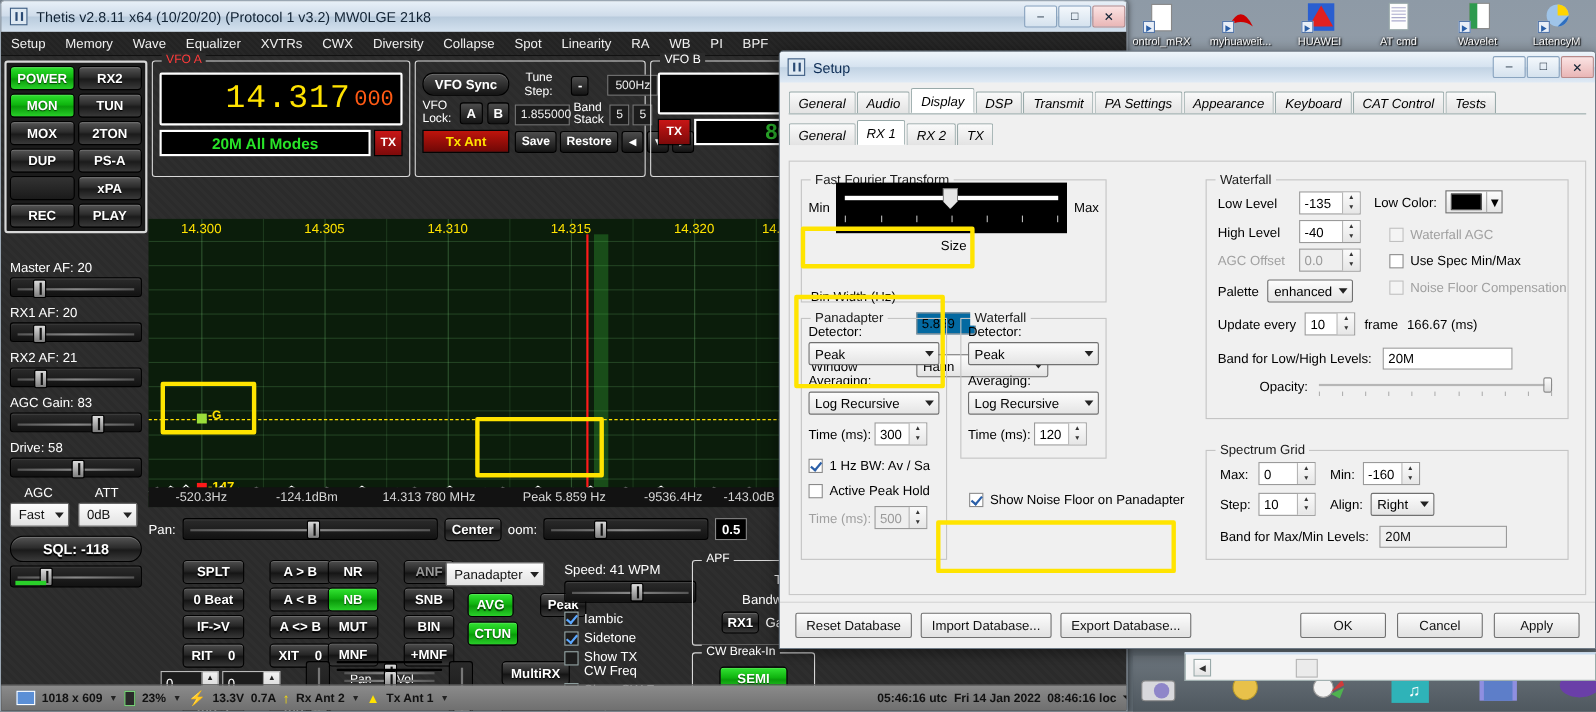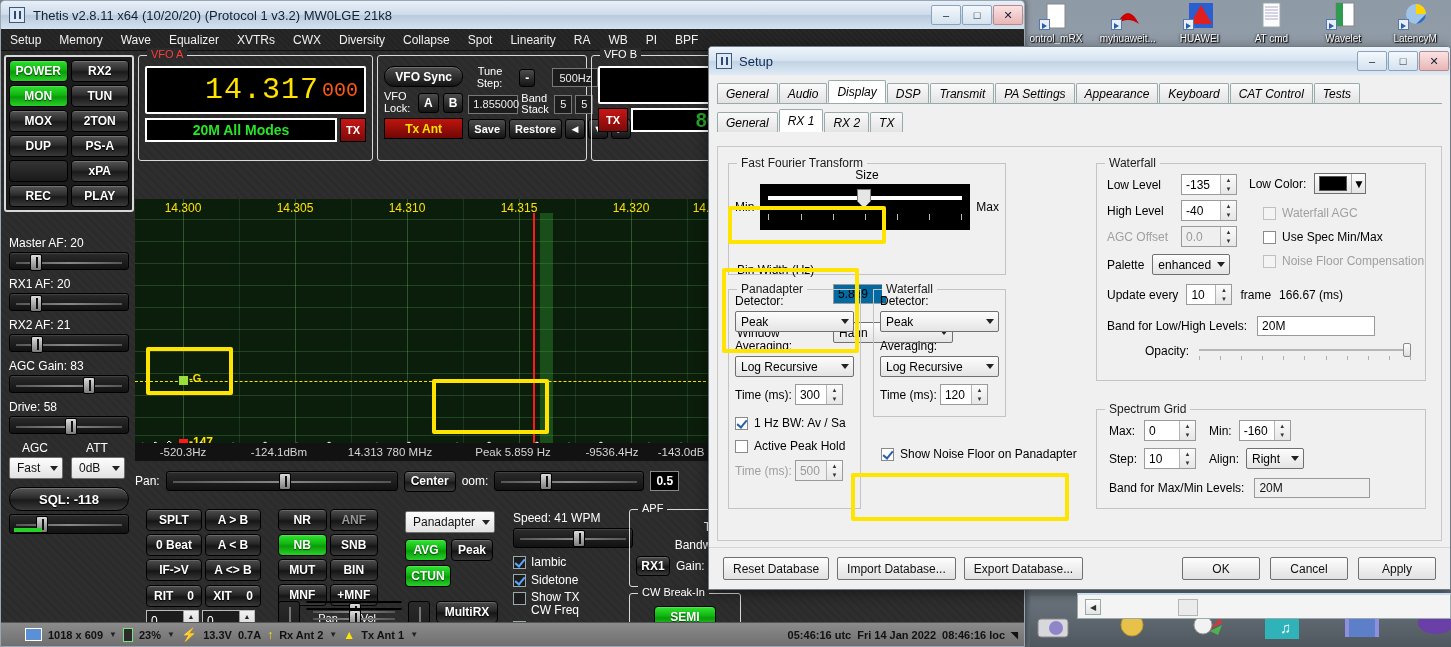--- a/index.html
+++ b/index.html
@@ -200,21 +200,21 @@
     background:#000;border:1px solid #888;color:#fff;font-weight:bold;font-size:12px;
     height:20px;padding:0 5px;display:flex;align-items:center;
   }
 
   
   .lower { position: absolute; left: 0; top: 450px; width: 1025px; height: 175px; }
   .smallbtn {
     height: 22px; min-width: 56px; border-radius: 4px; color: #fff; font-weight: bold; font-size: 12px;
     display: flex; align-items: center; justify-content: center;
     background: linear-gradient(180deg,#4e4e4e 0%, #262626 45%, #151515 55%, #383838 100%);
-    border: 1px solid #000; box-shadow: inset 0 1px 0 rgba(255,255,255,.16); text-shadow: 0 1px 1px #000;
+    border: 1px solid #000; box-shadow: inset 0 1px 0 rgba(255,255,255,.16); text-shadow: 0 1px 1px #000; margin-left: 20px;
   }
   .smallbtn.green {
     background: linear-gradient(180deg,#33e433 0%, #10b410 45%, #0a9b0a 55%, #2ad02a 100%);
     text-shadow: 0 1px 1px #034003;
   }
   .smallbtn.gray { color: #9a9a9a; }
   .spin-dark {
     display: flex; align-items: stretch; background: #1c1c1c; border: 1px solid #bbb; height: 22px;
   }
   .spin-dark .v { color: #fff; font-size: 12px; padding: 0 4px; display: flex; align-items: center; width: 66px; }
@@ -238,21 +238,21 @@
   .cwpanel { position: absolute; color: #fff; font-size: 12px; }
   .chk-dark { display: flex; align-items: flex-start; gap: 5px; margin-bottom: 4px; }
   .cbox { width: 13px; height: 13px; background: #1d1d1d; border: 1px solid #9aa; position: relative; flex:0 0 auto; margin-top:1px;}
   .cbox.on::after { content:""; position:absolute; left:3px; top:0px; width:4px;height:8px;
     border:solid #5aa7ff; border-width:0 2px 2px 0; transform: rotate(40deg); }
 
   
   .statusbar {
     position: absolute; left: 0; bottom: 0; width: 1041px; height: 24px;
     background: linear-gradient(180deg,#8b8b8b,#6f6f6f);
-    display: flex; align-items: center; gap: 6px; padding: 0 24px;
+    display: flex; align-items: center; gap: 6px; padding: 0 14px;
     color: #111; font-size: 11px; font-weight: bold; border-top: 1px solid #555;
   }
   .statusbar .sb-blue { width: 17px; height: 13px; background: #5b8fd6; border: 1px solid #fff; }
   .statusbar .dd { font-size: 8px; color: #222; }
   .statusbar .spacer { margin-left: auto; }
   .ic-chip { width: 10px; height: 14px; background:#2a2a2a; border:1px solid #7fe07f; display:inline-block; }
   .ic-bolt { color: #ffd400; font-size: 13px; }
   .ic-ant { color: #ffe200; font-size: 12px; }
 
   
@@ -880,38 +880,38 @@
         <div class="tab">General</div>
         <div class="tab active">RX 1</div>
         <div class="tab">RX 2</div>
         <div class="tab">TX</div>
       </div>
 
       <div class="panel" style="left:8px; right:8px; top:71px; bottom:48px; background:#f0f0f0;">
 
         <div class="gb" style="left:10px; top:16px; width:278px; height:112px;">
           <span class="gl">Fast Fourier Transform</span>
-          <div style="text-align:center;margin-top:4px;">Size</div>
           <div style="display:flex;align-items:center;gap:6px;padding:0 6px;margin-top:2px;">
             <span>Min</span>
             <div class="trackbar" style="flex:1;">
               <div class="rail"></div>
               <div class="thumb" style="left:46%"></div>
               <div class="ticks">
                   <i></i>
                   <i></i>
                   <i></i>
                   <i></i>
                   <i></i>
                   <i></i>
                   <i></i>
                 </div>
             </div>
             <span>Max</span>
           </div>
+          <div style="text-align:center;margin-top:4px;">Size</div>
           <div style="display:flex;align-items:center;gap:10px;padding:0 8px;margin-top:6px;">
             <span style="width:86px;">Bin Width (Hz)</span>
             <span class="txtbox tan" style="width:54px;">5.859</span>
           </div>
           <div style="display:flex;align-items:center;gap:10px;padding:0 8px;margin-top:18px;">
             <span style="width:86px;">Window</span>
             <span class="lightcombo" style="width:120px;">
               <span>Hann</span>
               <span class="caret"></span>
             </span>

